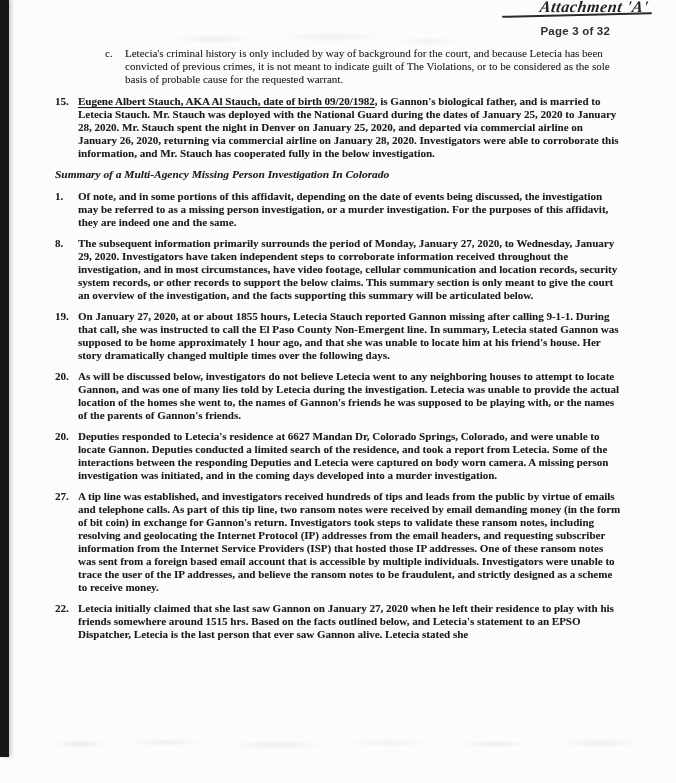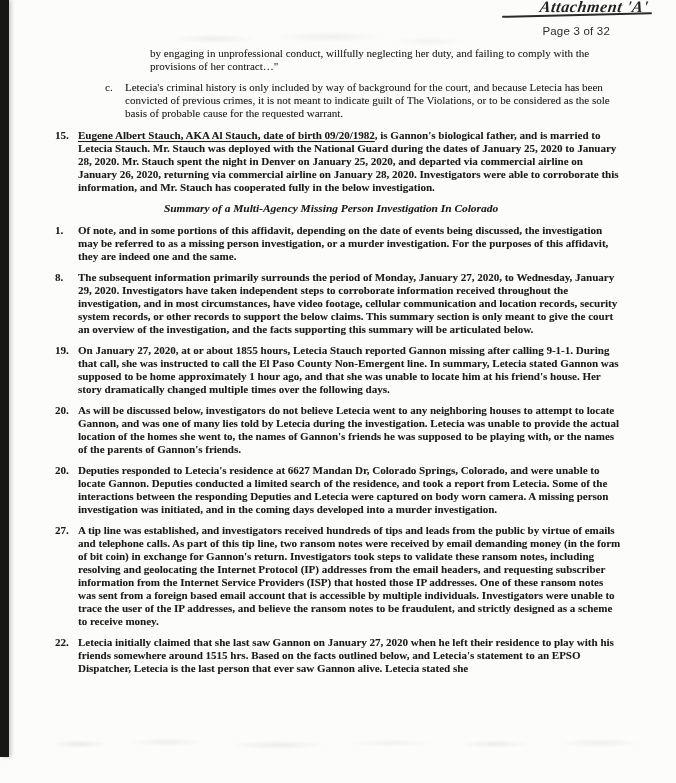--- a/index.html
+++ b/index.html
@@ -20,36 +20,36 @@
     letter-spacing:.6px; transform:skewX(-8deg);
     white-space:nowrap; color:#222;
   }
   .attachment-underline {
     position:absolute; top:14px; right:24px; width:150px; height:2px;
     background:#2a2a2a; transform:rotate(-1.4deg); border-radius:1px;
   }
   .page-label {
     position:absolute; top:25px; right:66px;
     font-family:"Liberation Sans", sans-serif;
-    font-size:11.5px; color:#2e2e2e; letter-spacing:.2px;
+    font-size:11.5px; color:#2e2e2e; letter-spacing:.2px;font-weight:bold;
   }
   .content {
     position:absolute; left:55px; top:47px; width:566px;
     font-size:11px; line-height:13px;
     text-shadow:.2px .2px 0 rgba(30,30,30,.28);
   }
   .intro-quote { margin-left:95px; width:472px; margin-bottom:8px; }
   .sub-item { margin-left:50px; width:512px; display:flex; margin-bottom:9px; }
   .sub-item .label { width:20px; flex:none; }
   .sub-item .text { flex:1; }
   .item { display:flex; margin-bottom:8px;font-weight:bold; }
   .item .num { width:23px; flex:none; }
   .item .text { flex:1; max-width:543px; }
   .section-heading {
-    text-align:center; font-weight:bold; font-style:italic;
+    font-weight:bold; font-style:italic;
     font-size:11.4px; margin:4px 14px 9px 0;
   }
   u { text-decoration-thickness:1px; text-underline-offset:1.5px; }
   .smudge-top {
     position:absolute; left:148px; top:28px; width:330px; height:22px;
     background:
       radial-gradient(ellipse 60px 7px at 20% 50%, rgba(60,60,60,.07), transparent 70%),
       radial-gradient(ellipse 80px 8px at 55% 40%, rgba(60,60,60,.06), transparent 70%),
       radial-gradient(ellipse 50px 7px at 85% 60%, rgba(60,60,60,.05), transparent 70%);
   }
@@ -72,21 +72,20 @@
   <div class="left-bar"></div>
   <div class="smudge-top"></div>
   <div class="smudge-bottom"></div>
 
   <div class="attachment">Attachment 'A'</div>
   <div class="attachment-underline"></div>
   <div class="page-label">Page 3 of 32</div>
 
   <div class="content">
 
-    <div class="intro-quote">by engaging in unprofessional conduct, willfully neglecting her duty, and failing to comply with the provisions of her contract…"</div>
 
     <div class="sub-item">
       <span class="label">c.</span>
       <span class="text">Letecia's criminal history is only included by way of background for the court, and because Letecia has been convicted of previous crimes, it is not meant to indicate guilt of The Violations, or to be considered as the sole basis of probable cause for the requested warrant.</span>
     </div>
 
     <div class="item">
       <span class="num">15.</span>
       <span class="text"><u>Eugene Albert Stauch, AKA Al Stauch, date of birth 09/20/1982</u><span>, is Gannon's biological father, and is married to Letecia Stauch.  Mr. Stauch was deployed with the National Guard during the dates of January 25, 2020 to January 28, 2020.  Mr. Stauch spent the night in Denver on January 25, 2020, and departed via commercial airline on January 26, 2020, returning via commercial airline on January 28, 2020.  Investigators were able to corroborate this information, and Mr. Stauch has cooperated fully in the below investigation.</span></span>
     </div>

